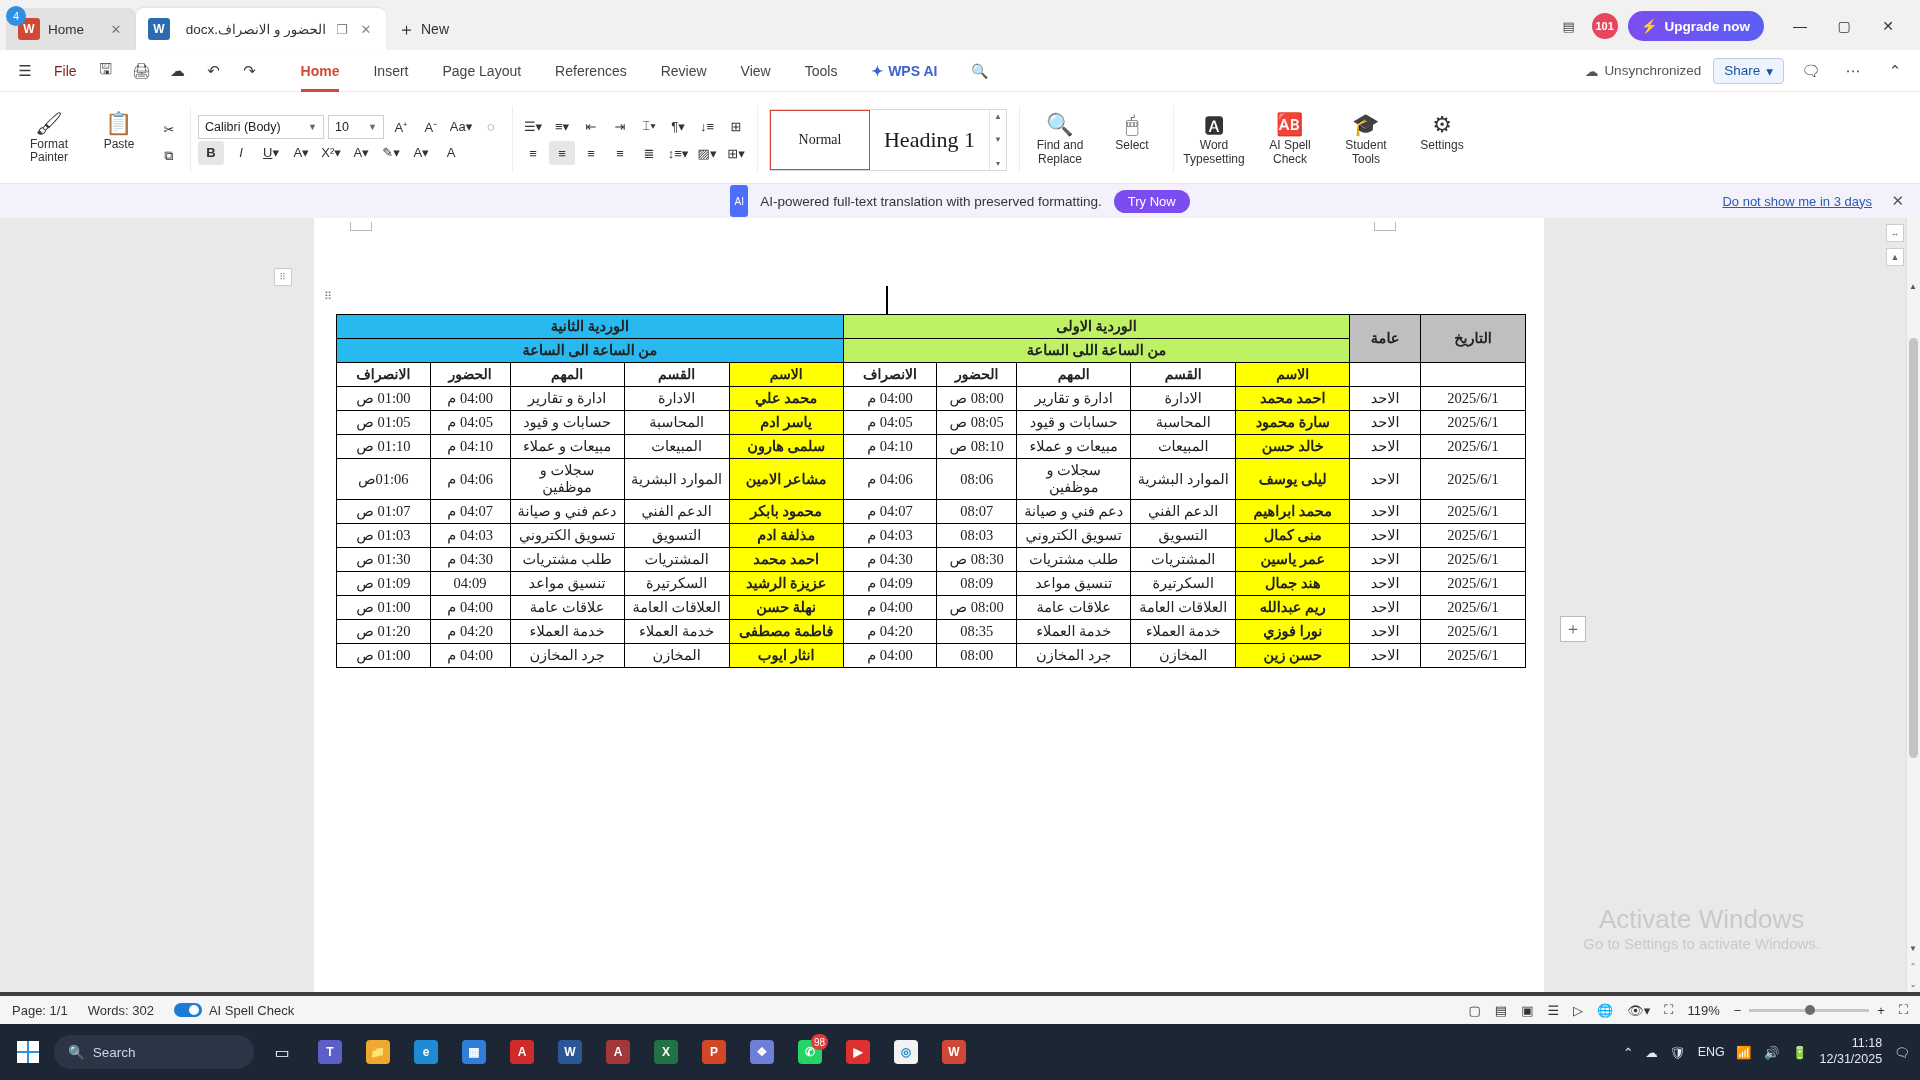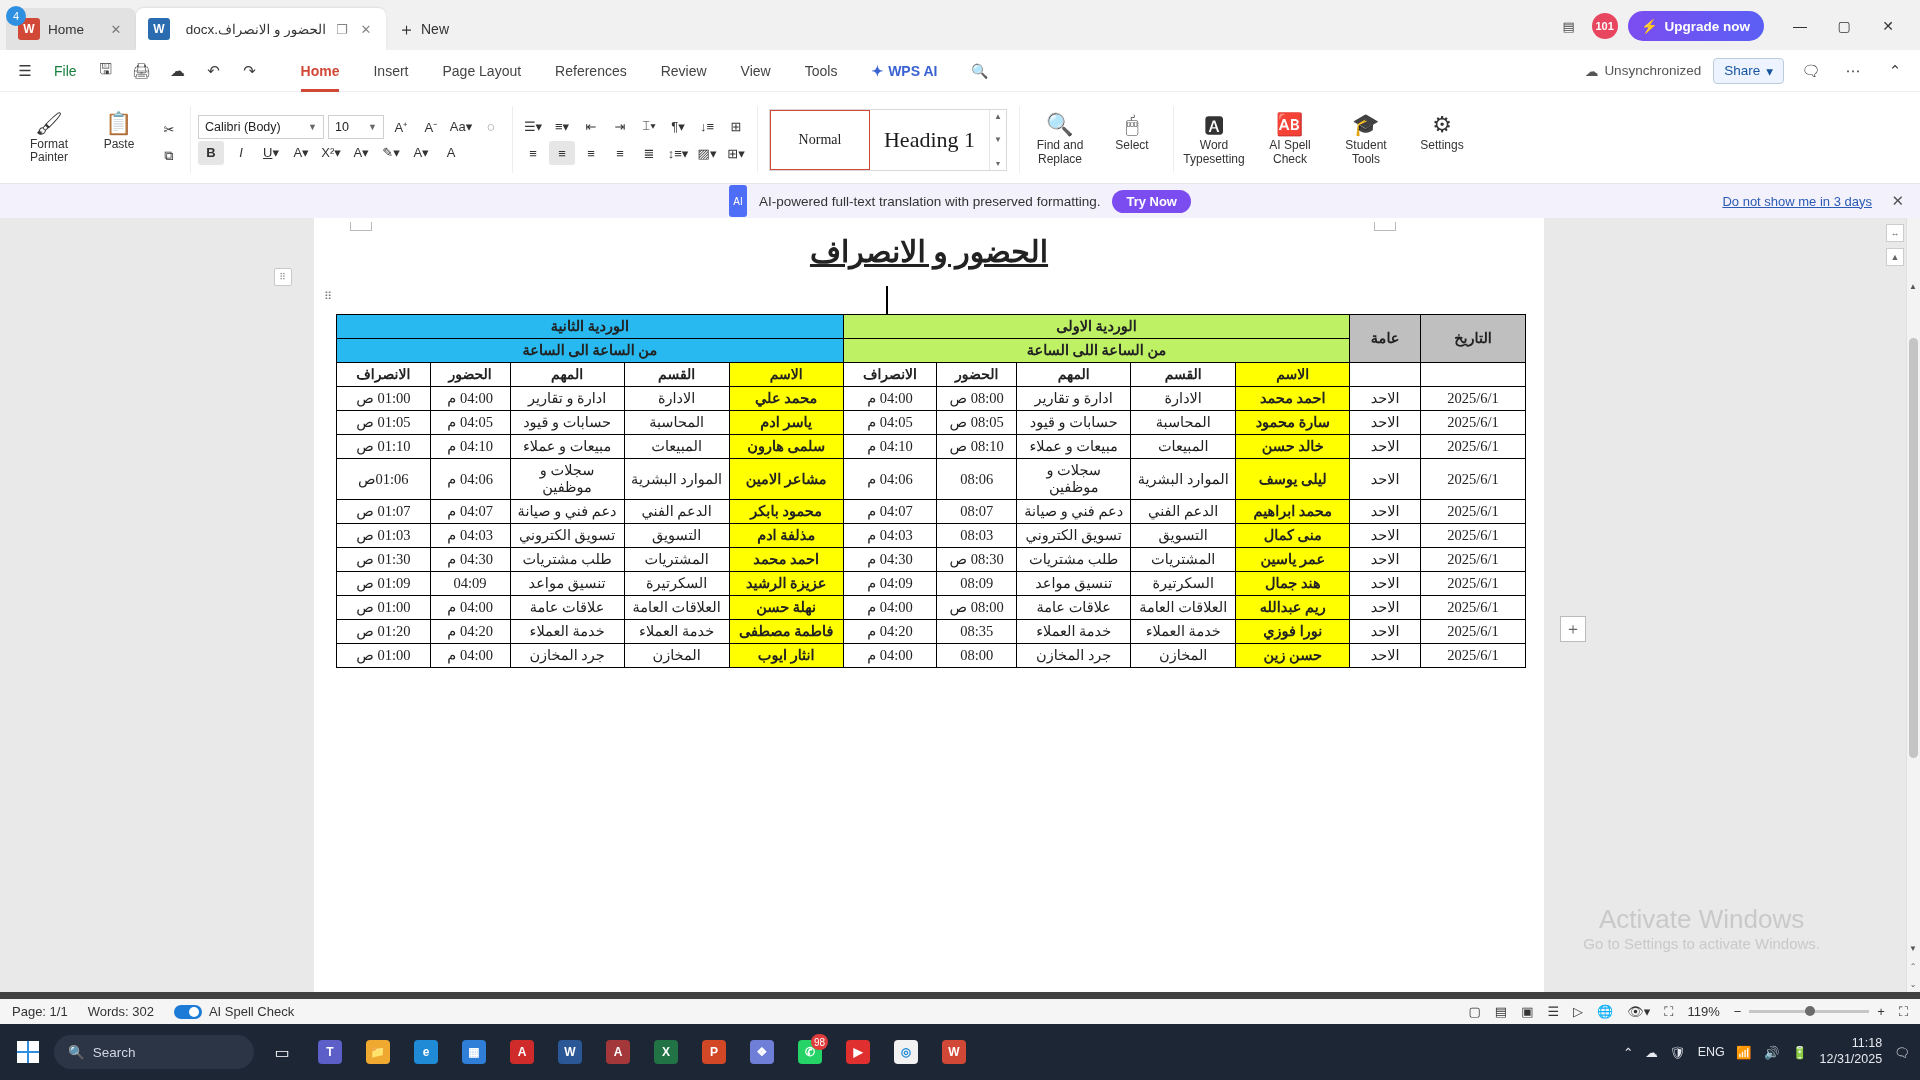--- a/index.html
+++ b/index.html
@@ -32,21 +32,21 @@
             display:flex; align-items:center; justify-content:center; font-weight:bold; }
   .upgrade { background:linear-gradient(90deg,#7b4df0,#5b5ff5); color:#fff; border-radius:16px; height:30px;
              display:flex; align-items:center; gap:6px; padding:0 14px; font-size:13.5px; font-weight:600; }
   .wincontrols { display:flex; align-items:center; gap:0; margin-left:4px; }
   .wincontrols div { width:44px; height:36px; display:flex; align-items:center; justify-content:center; color:#333; font-size:14px; }
 
   
   .menurow { height:42px; background:#fff; display:flex; align-items:center; padding:0 10px; gap:2px; border-bottom:1px solid #eee; }
   .menu-left { display:flex; align-items:center; gap:6px; }
   .ico-btn { width:30px; height:30px; display:flex; align-items:center; justify-content:center; color:#3b3b3b; font-size:15px; border-radius:4px; }
-  .filebtn { display:flex; align-items:center; gap:6px; padding:0 8px; height:30px; font-size:14px; color:#15803d; }
+  .filebtn { display:flex; align-items:center; gap:6px; padding:0 8px; height:30px; font-size:14px; color:#7f1d1d; }
   .menutabs { display:flex; align-items:center; gap:2px; margin-left:18px; }
   .mtab { padding:0 16px; height:34px; display:flex; align-items:center; font-size:14px; color:#444; position:relative; }
   .mtab.active { color:#d14836; font-weight:bold; }
   .mtab.active:after { content:""; position:absolute; left:16px; right:16px; bottom:-4px; height:2.5px; background:#d14836; }
   .aiwps { display:flex; align-items:center; gap:5px; color:#3b63d1; font-weight:600; }
   .menu-right { margin-left:auto; display:flex; align-items:center; gap:12px; }
   .unsync { display:flex; align-items:center; gap:6px; font-size:13.5px; color:#555; }
   .sharebtn { display:flex; align-items:center; gap:6px; border:1px solid #bcd; background:#eef4ff; color:#15539e;
               border-radius:4px; padding:4px 10px; font-size:13.5px; }
 
@@ -66,21 +66,21 @@
   .prow { display:flex; align-items:center; gap:3px; }
   .styles { display:flex; align-items:center; border:1px solid #d8d8d8; height:62px; margin:6px 4px; }
   .stylebox { width:100px; height:100%; display:flex; align-items:center; justify-content:center; font-size:14px; border-right:1px solid #e4e4e4; }
   .stylebox.normal { border:1.5px solid #d14836; font-family:"Liberation Serif", serif; }
   .stylebox.h1 { font-size:22px; font-weight:normal; font-family:"Liberation Serif", serif; color:#1a1a1a; width:120px; }
   .stylescroll { width:16px; height:100%; display:flex; flex-direction:column; justify-content:space-between; align-items:center; font-size:8px; color:#666; padding:2px 0; }
 
   
   .banner { height:34px; background:#f3f1fb; display:flex; align-items:center; justify-content:center; gap:12px; position:relative; font-size:13.5px; color:#333; }
   .banner .aibadge { width:18px; height:32px; border-radius:3px; background:#4f6ef7; color:#fff; font-size:10px; display:flex; align-items:center; justify-content:center; }
-  .trynow { background:#7b4df0; color:#fff; border-radius:14px; padding:4px 14px; font-size:13px; font-weight:700; }
+  .trynow { background:#7b4df0; color:#fff; border-radius:14px; padding:4px 14px; font-size:13px; font-weight:400; }
   .banner .dontshow { position:absolute; right:48px; color:#2b5bb5; font-size:13px; text-decoration:underline; }
   .banner .closeb { position:absolute; right:16px; color:#555; font-size:15px; }
 
   
   .docarea { flex:1; background:#e9e9e9; position:relative; overflow:hidden; display:flex; }
   .page { position:absolute; left:314px; top:0; width:1230px; bottom:0; background:#fff; }
   .ruler-marks { position:absolute; top:4px; left:0; width:100%; height:14px; }
   .mark { position:absolute; top:0; width:22px; height:9px; border:1px solid #b9b9b9; border-top:none; }
 
   .doctitle { text-align:center; font-family:"Liberation Serif", serif; font-weight:bold; font-size:30px;
@@ -107,21 +107,21 @@
   .vbtn { position:absolute; right:0; width:14px; height:16px; display:flex; align-items:center; justify-content:center; font-size:8px; color:#555; }
 
   .sidebtns { position:absolute; right:16px; top:6px; display:flex; flex-direction:column; gap:6px; }
   .sidebtn { width:18px; height:18px; background:#fff; border:1px solid #ccc; display:flex; align-items:center; justify-content:center; font-size:9px; color:#666; }
 
   .watermark { position:absolute; right:100px; bottom:40px; color:#c9c9c9; text-align:center; }
   .watermark .l1 { font-size:26px; }
   .watermark .l2 { font-size:15px; }
 
   
-  .status { height:32px; background:#f5f5f5; border-top:7px solid #404040; display:flex; align-items:center; padding:0 12px; font-size:13px; color:#333; gap:20px; }
+  .status { height:32px; background:#f5f5f5; border-top:4px solid #404040; display:flex; align-items:center; padding:0 12px; font-size:13px; color:#333; gap:20px; }
   .status .right { margin-left:auto; display:flex; align-items:center; gap:14px; }
   .toggle { width:28px; height:14px; border-radius:7px; background:#1b7bd6; position:relative; }
   .toggle:after { content:""; position:absolute; left:15px; top:2px; width:10px; height:10px; background:#fff; border-radius:50%; }
   .zoomslider { display:flex; align-items:center; gap:8px; }
   .track { width:120px; height:3px; background:#c6c6c6; position:relative; }
   .knob { position:absolute; left:56px; top:-4px; width:10px; height:10px; border-radius:50%; background:#6b6b6b; }
 
   
   .taskbar { height:56px; background:#1d2634; display:flex; align-items:center; padding:0 10px; gap:8px; }
   .start { width:36px; height:32px; display:flex; align-items:center; justify-content:center; }
@@ -347,21 +347,20 @@
     <span class="closeb">✕</span>
   </div>
 
   <div class="docarea">
     <div class="page">
       <div class="ruler-marks">
         <div class="mark" style="left:36px;"></div>
         <div class="mark" style="left:1060px;"></div>
       </div>
 
-      <div class="doctitle">الحضور و الانصراف</div>
       <div class="caret-line" style="left:572px; top:68px; height:44px;"></div>
 
       <div class="handle" style="left:-40px; top:50px;">⠿</div>
       <div class="dots" style="left:10px; top:76px;">⠿</div>
 
       <table class="att">
         <tbody id="table-body">
             <tr>
               <td class="hdr-date" rowspan="2" style="width:92px;">التاريخ</td>
               <td class="hdr-date" rowspan="2" style="width:62px;">عامة</td>

